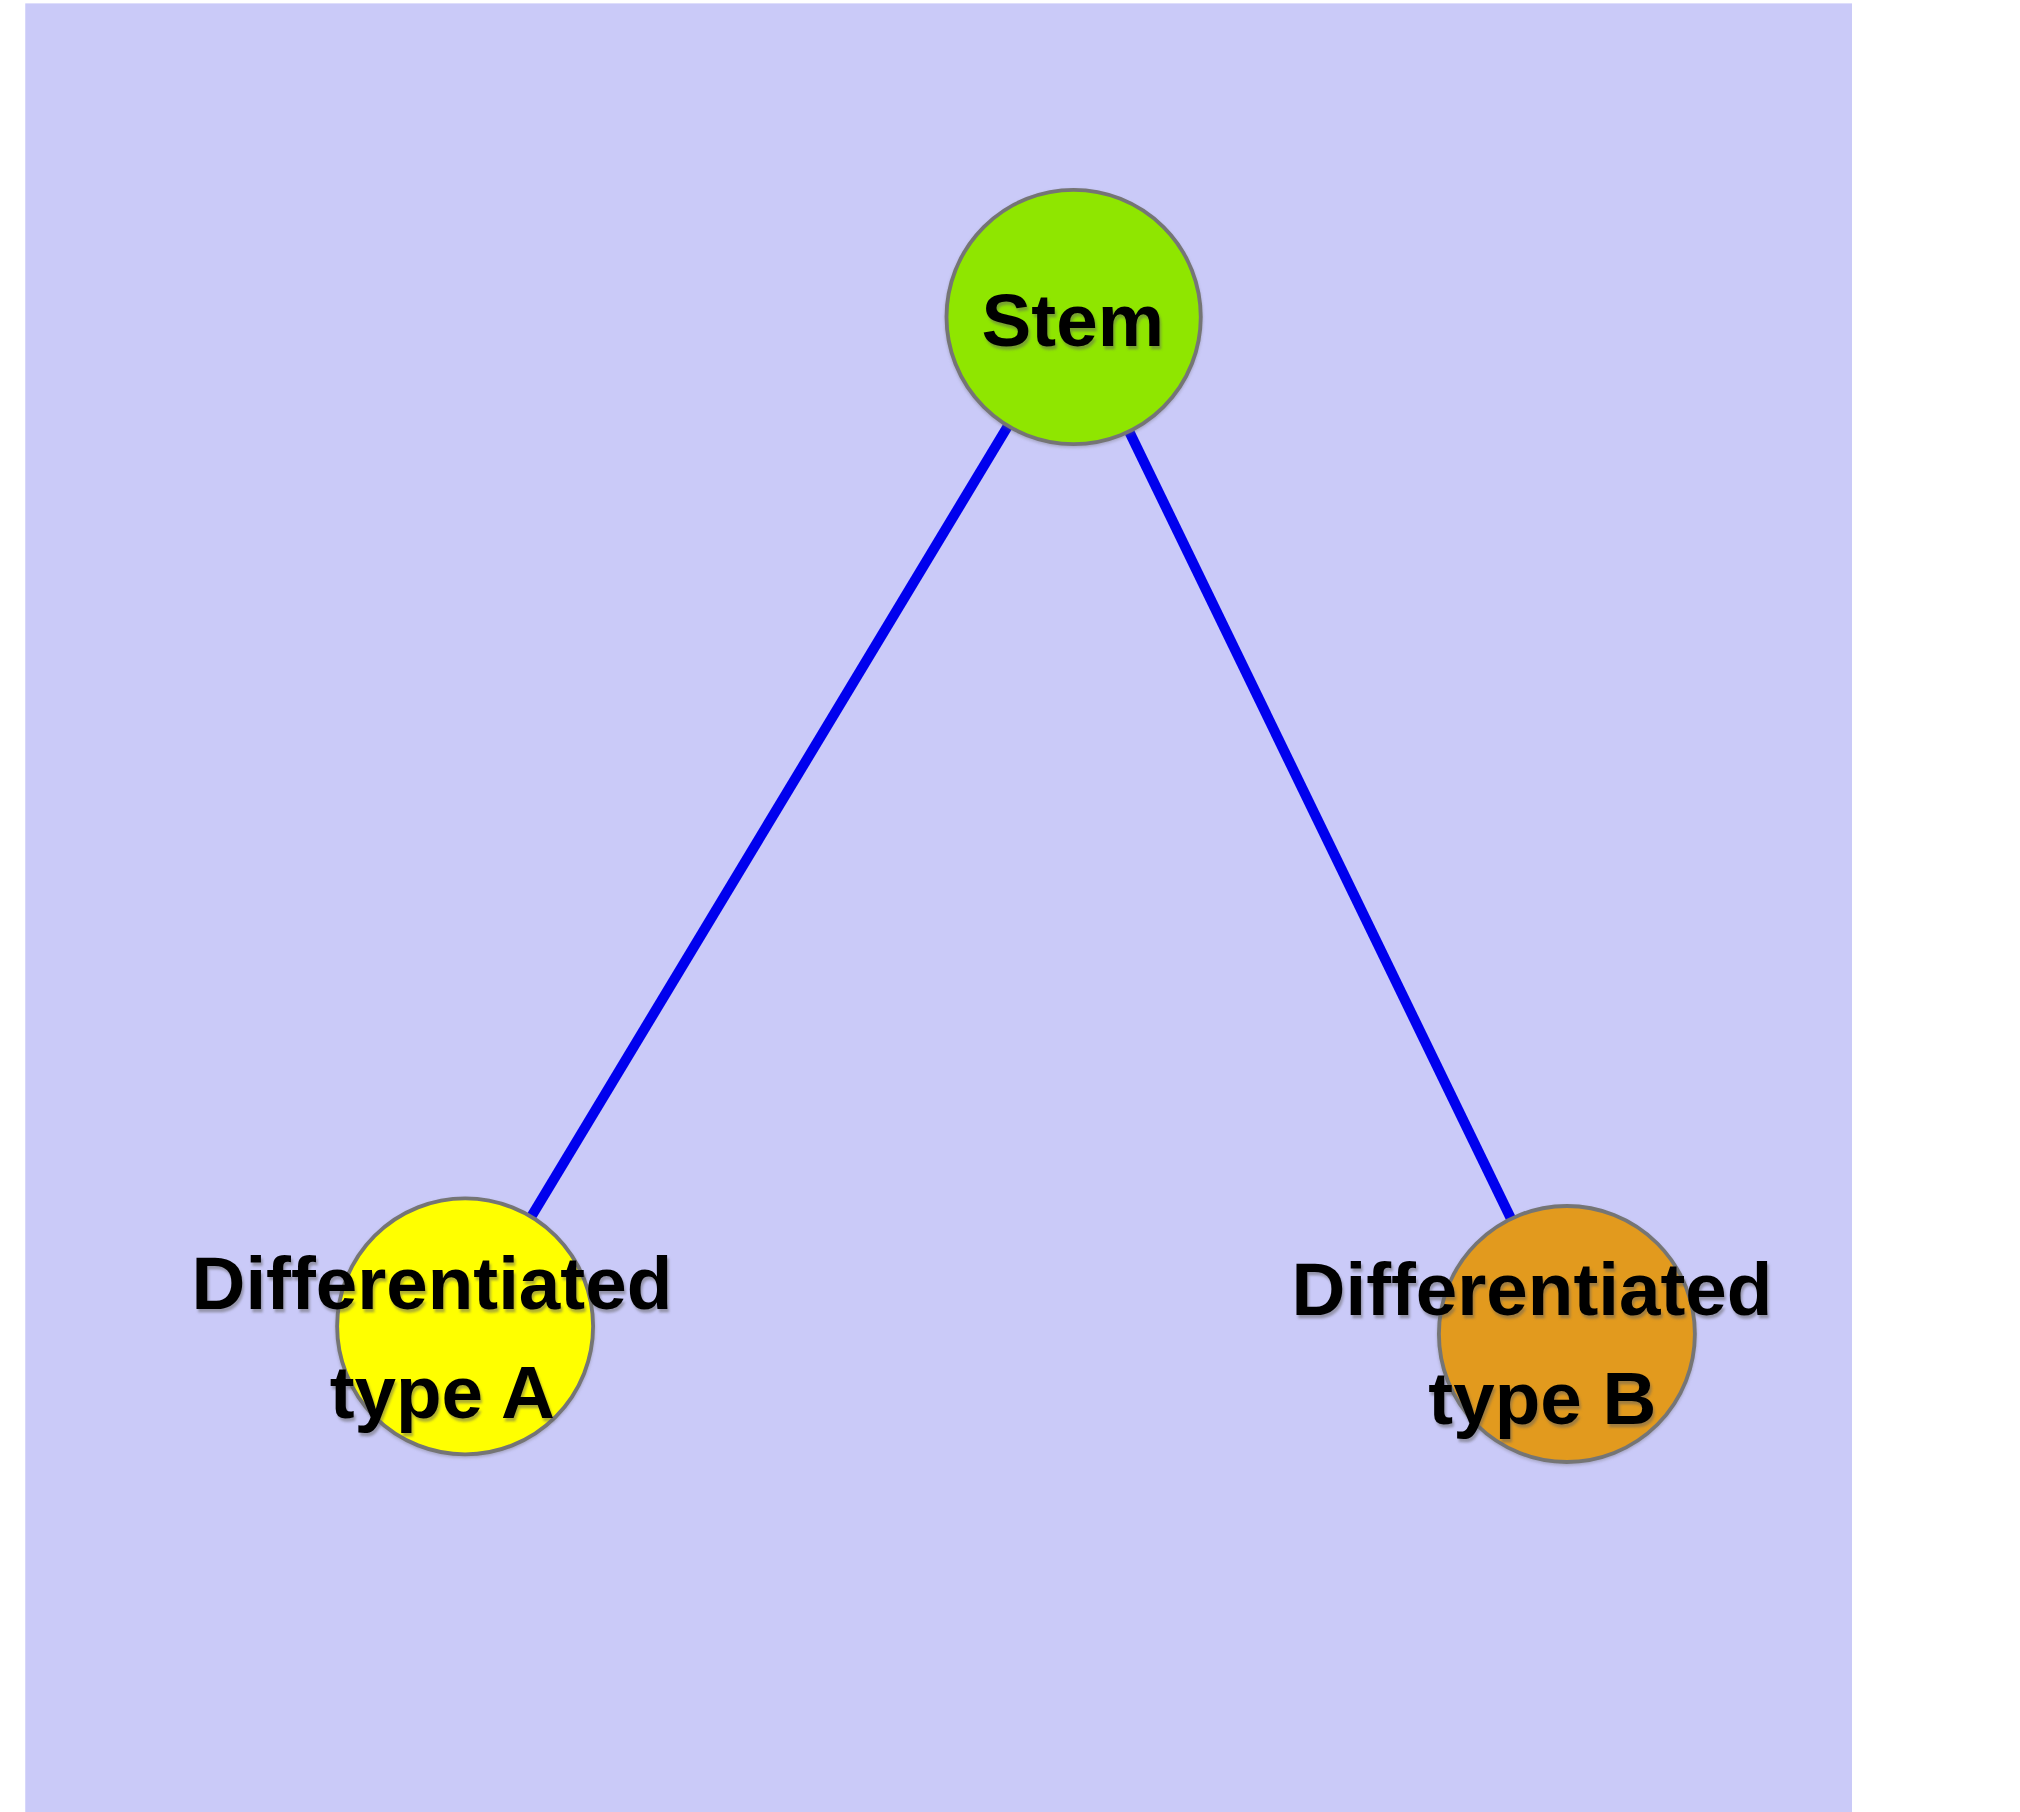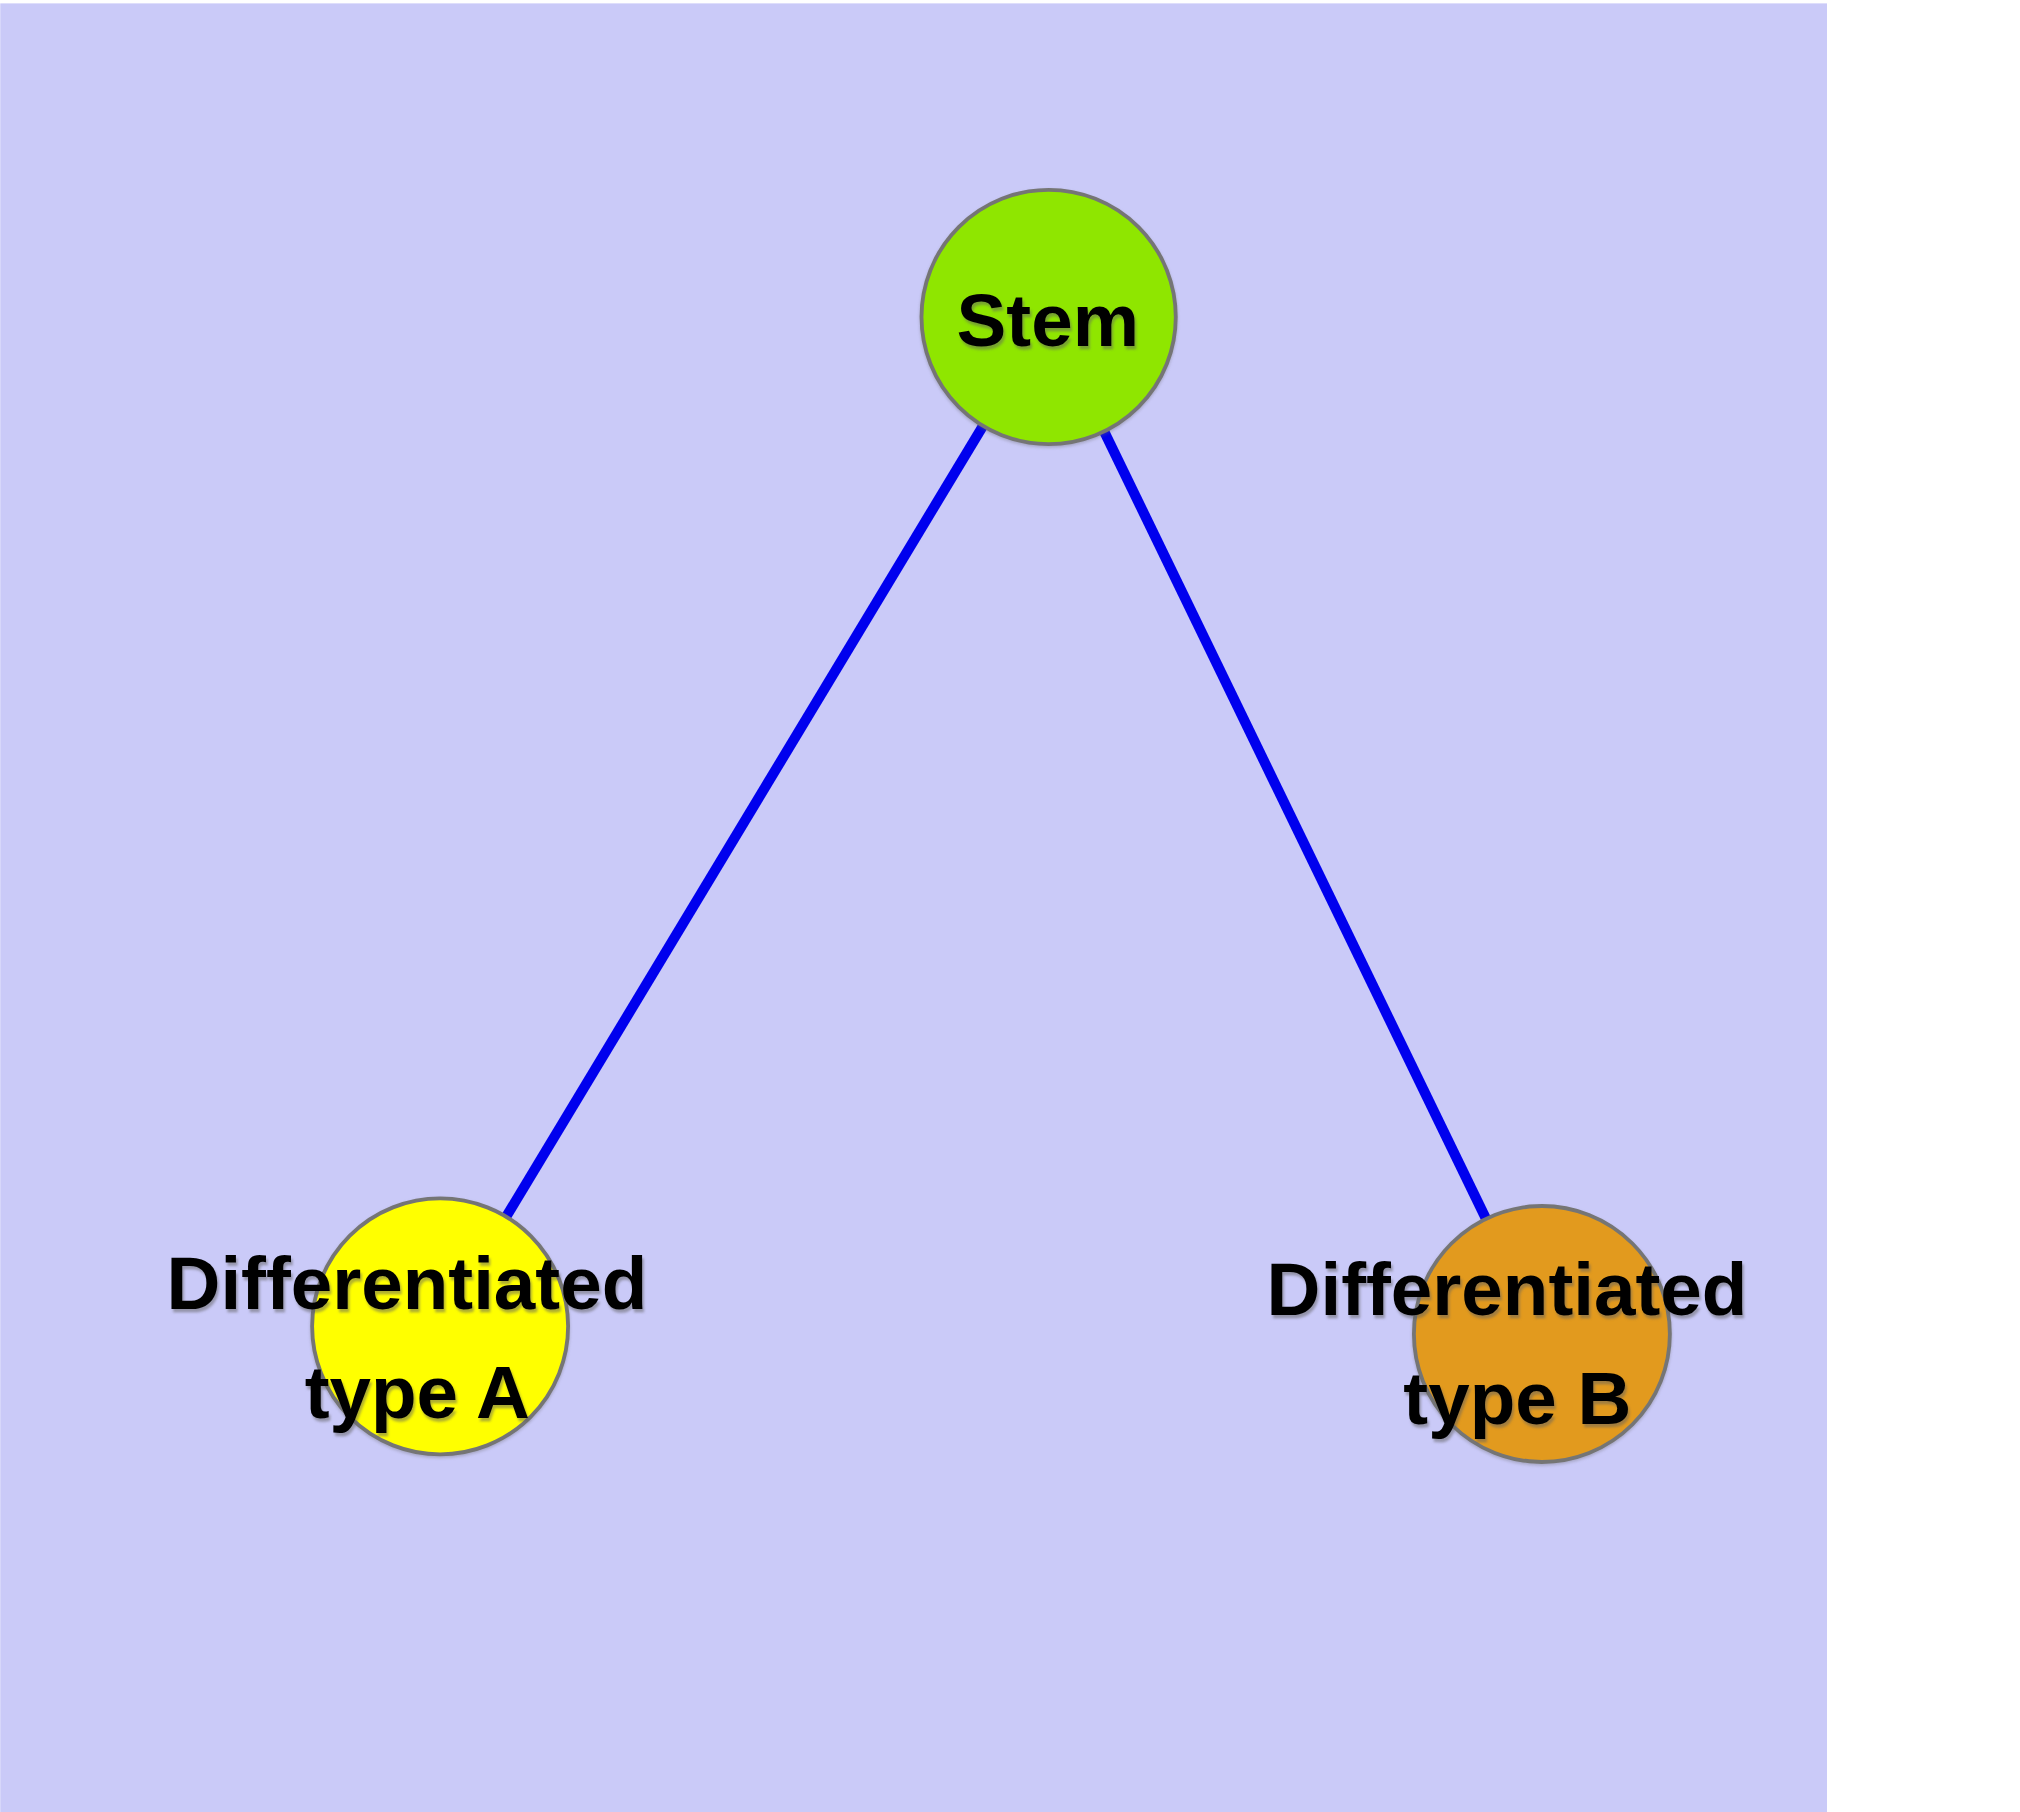--- a/index.html
+++ b/index.html
@@ -5,20 +5,21 @@
   html, body {
     margin: 0;
     padding: 0;
     background: #ffffff;
   }
   .stage {
     position: relative;
     width: 1827px;
     height: 1812px;
     overflow: hidden;
+    padding-left: 25px;
   }
   svg.graph {
     display: block;
     width: 2021px;
     height: 1812px;
   }
   .node-circle {
     filter: drop-shadow(0px 2px 2px rgba(100,100,100,0.35));
   }
   .node-label {

